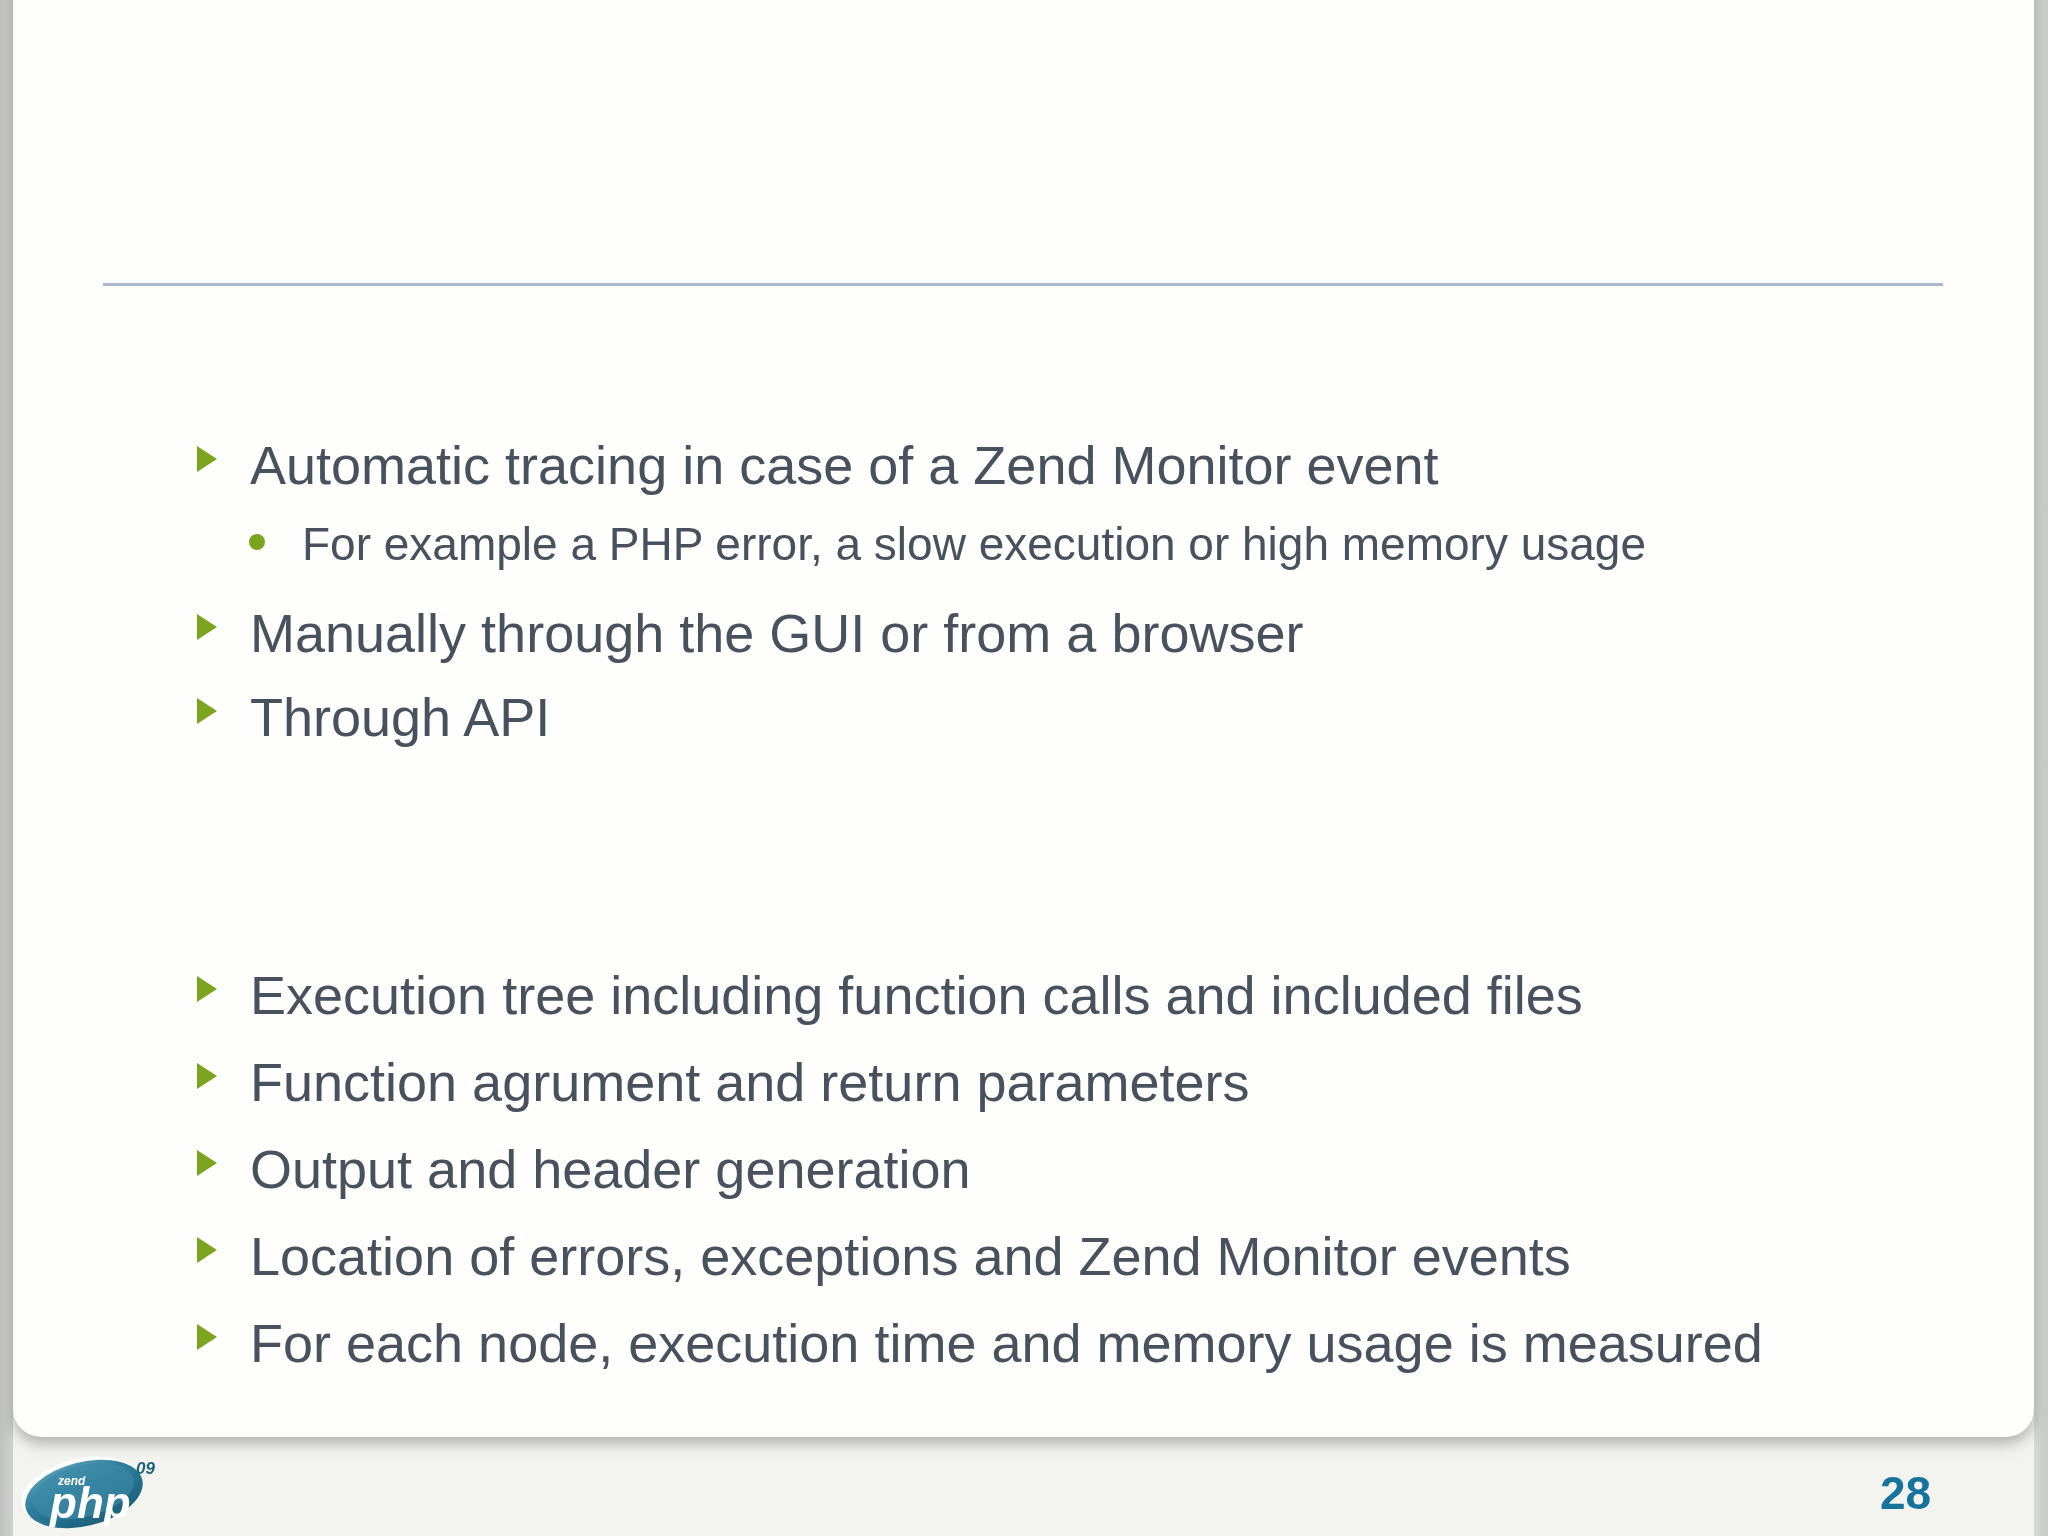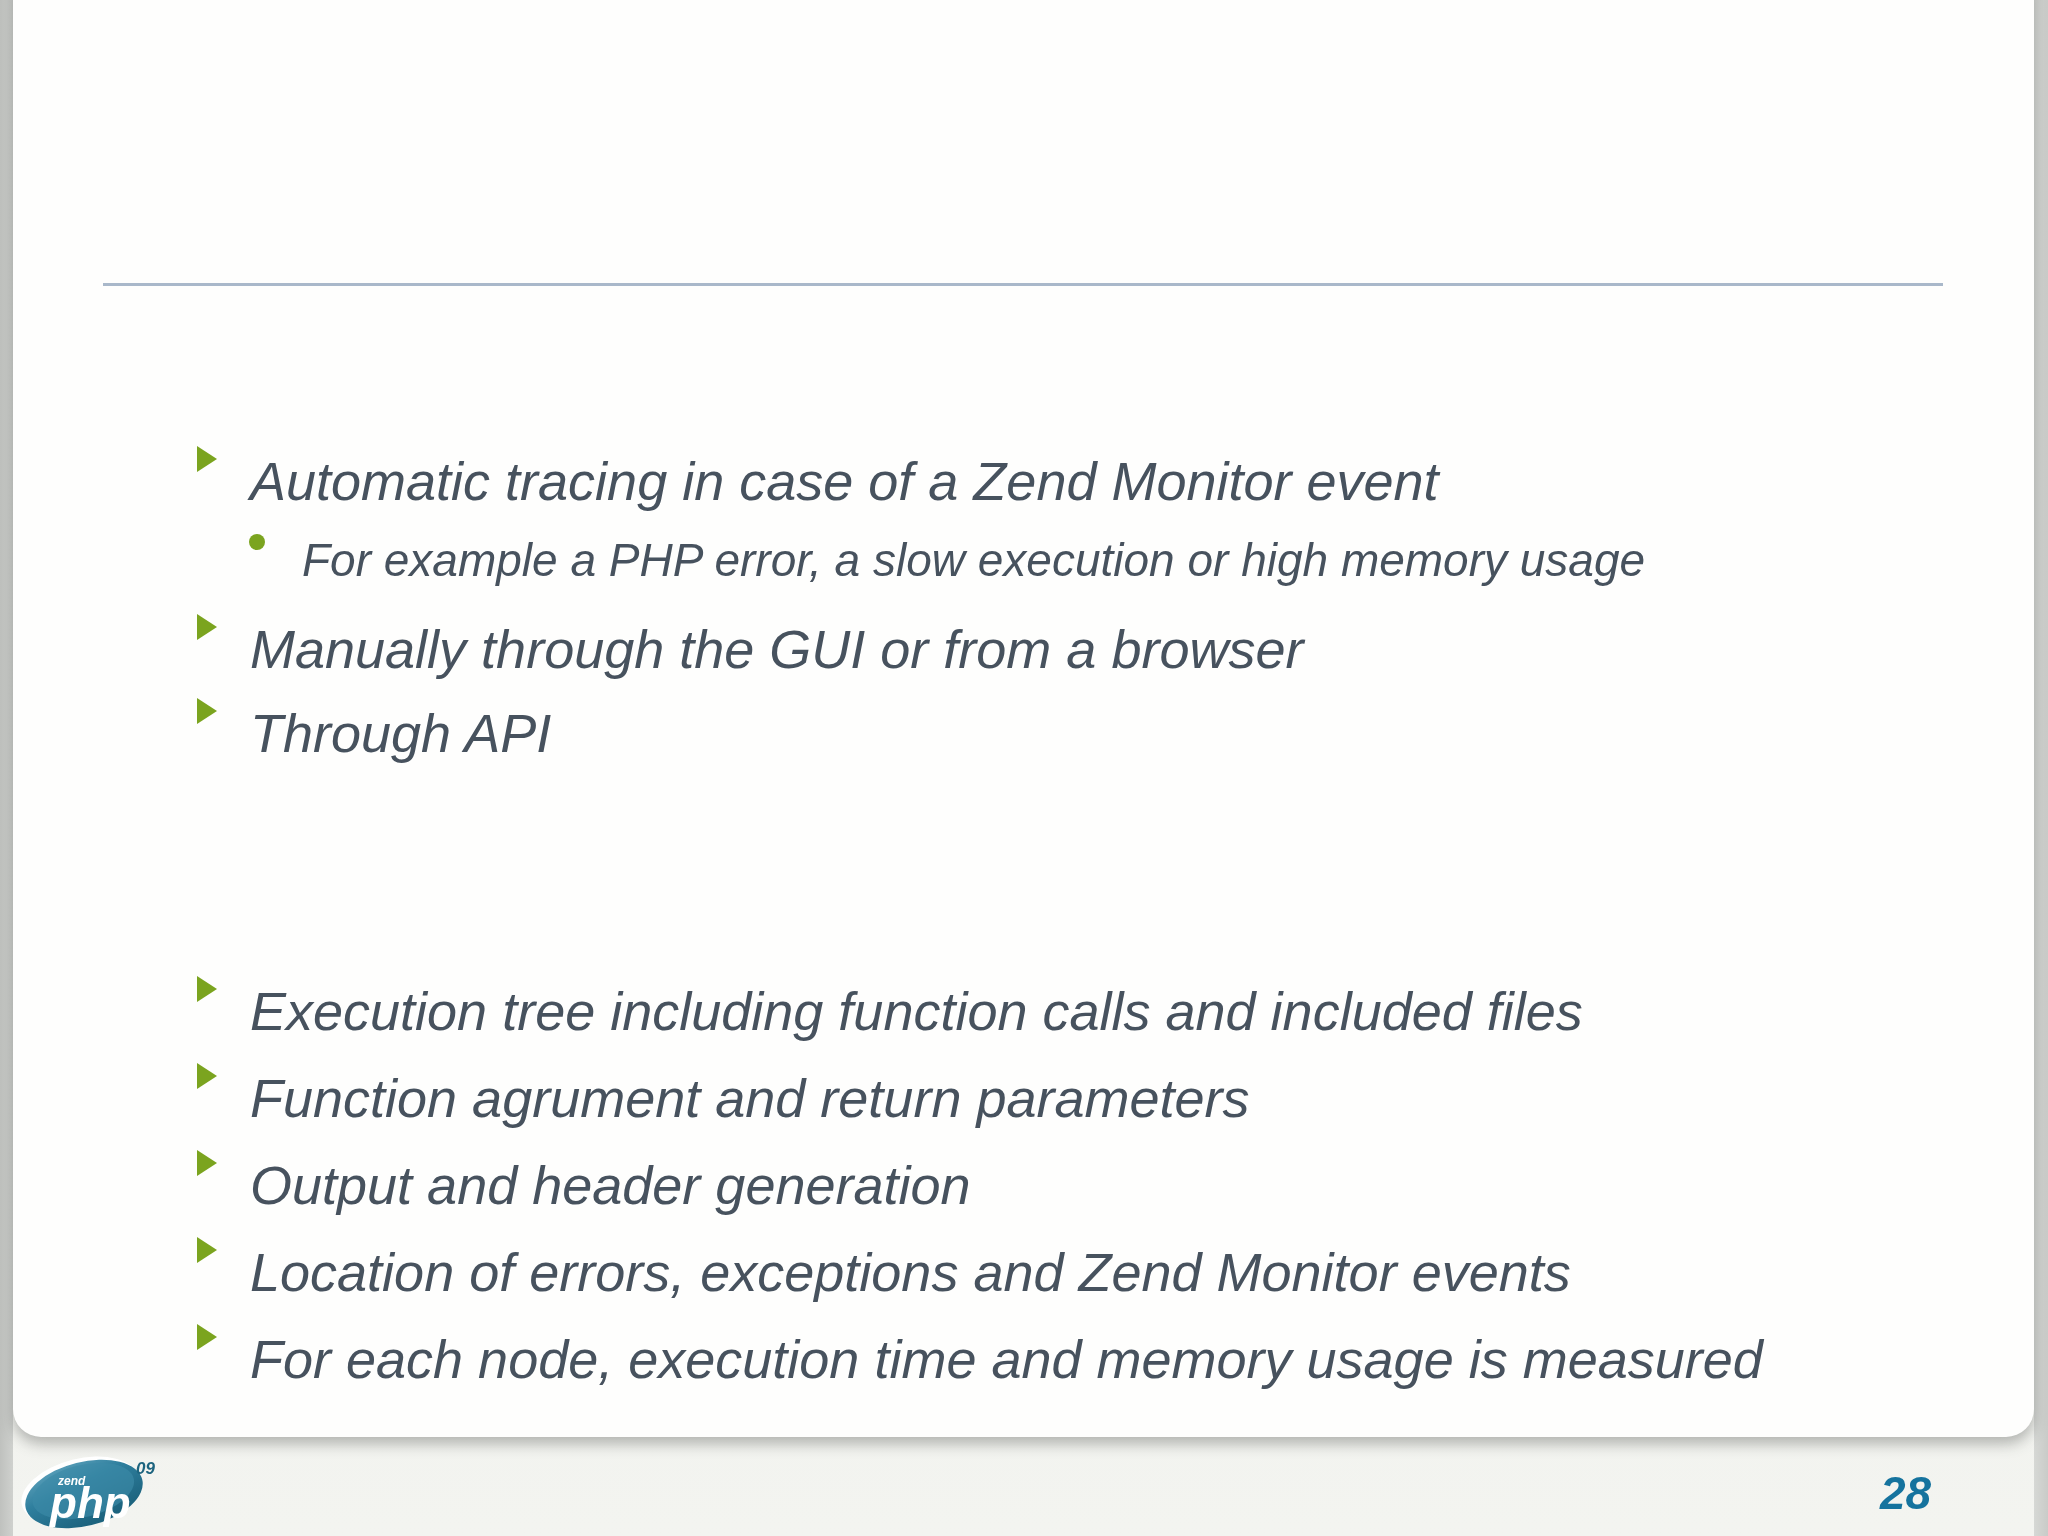--- a/index.html
+++ b/index.html
@@ -32,39 +32,39 @@
   .title-rule{
     position:absolute;left:103px;top:283px;width:1840px;height:3px;
     background:#a9b8ca;
   }
   .heading{
     position:absolute;left:140px;
     font-size:66px;color:#47525e;line-height:1.1;white-space:nowrap;
   }
   .bullet-row{position:absolute;white-space:nowrap;}
   .bullet-row .btext{
-    position:absolute;left:250px;top:16px;
-    font-size:54px;color:#47525e;line-height:1.15;white-space:nowrap;font-style:italic;
+    position:absolute;left:250px;top:0;
+    font-size:54px;color:#47525e;line-height:1.15;white-space:nowrap;
   }
   .bullet-row .tri{
     position:absolute;left:197px;top:12px;width:0;height:0;
     border-top:13px solid transparent;
     border-bottom:13px solid transparent;
     border-left:20px solid #7ba41f;
   }
   .bullet-row.level2 .btext{
     left:302px;font-size:46px;color:#47525e;
   }
   .bullet-row.level2 .dot{
     position:absolute;left:249px;top:16px;width:16px;height:16px;
     border-radius:50%;background:#7ba41f;
   }
   .page-number{
     position:absolute;left:1880px;top:1468px;
-    font-size:46px;font-weight:bold;color:#15739e;line-height:1.1;font-style:italic;
+    font-size:46px;font-weight:bold;color:#15739e;line-height:1.1;
   }
   .logo{position:absolute;left:12px;top:1442px;width:160px;height:100px;}
 </style>
 </head>
 <body>
 
 <div class="edge-strip-left"></div>
 <div class="edge-strip-right"></div>
 <div class="slide-card"></div>
 

